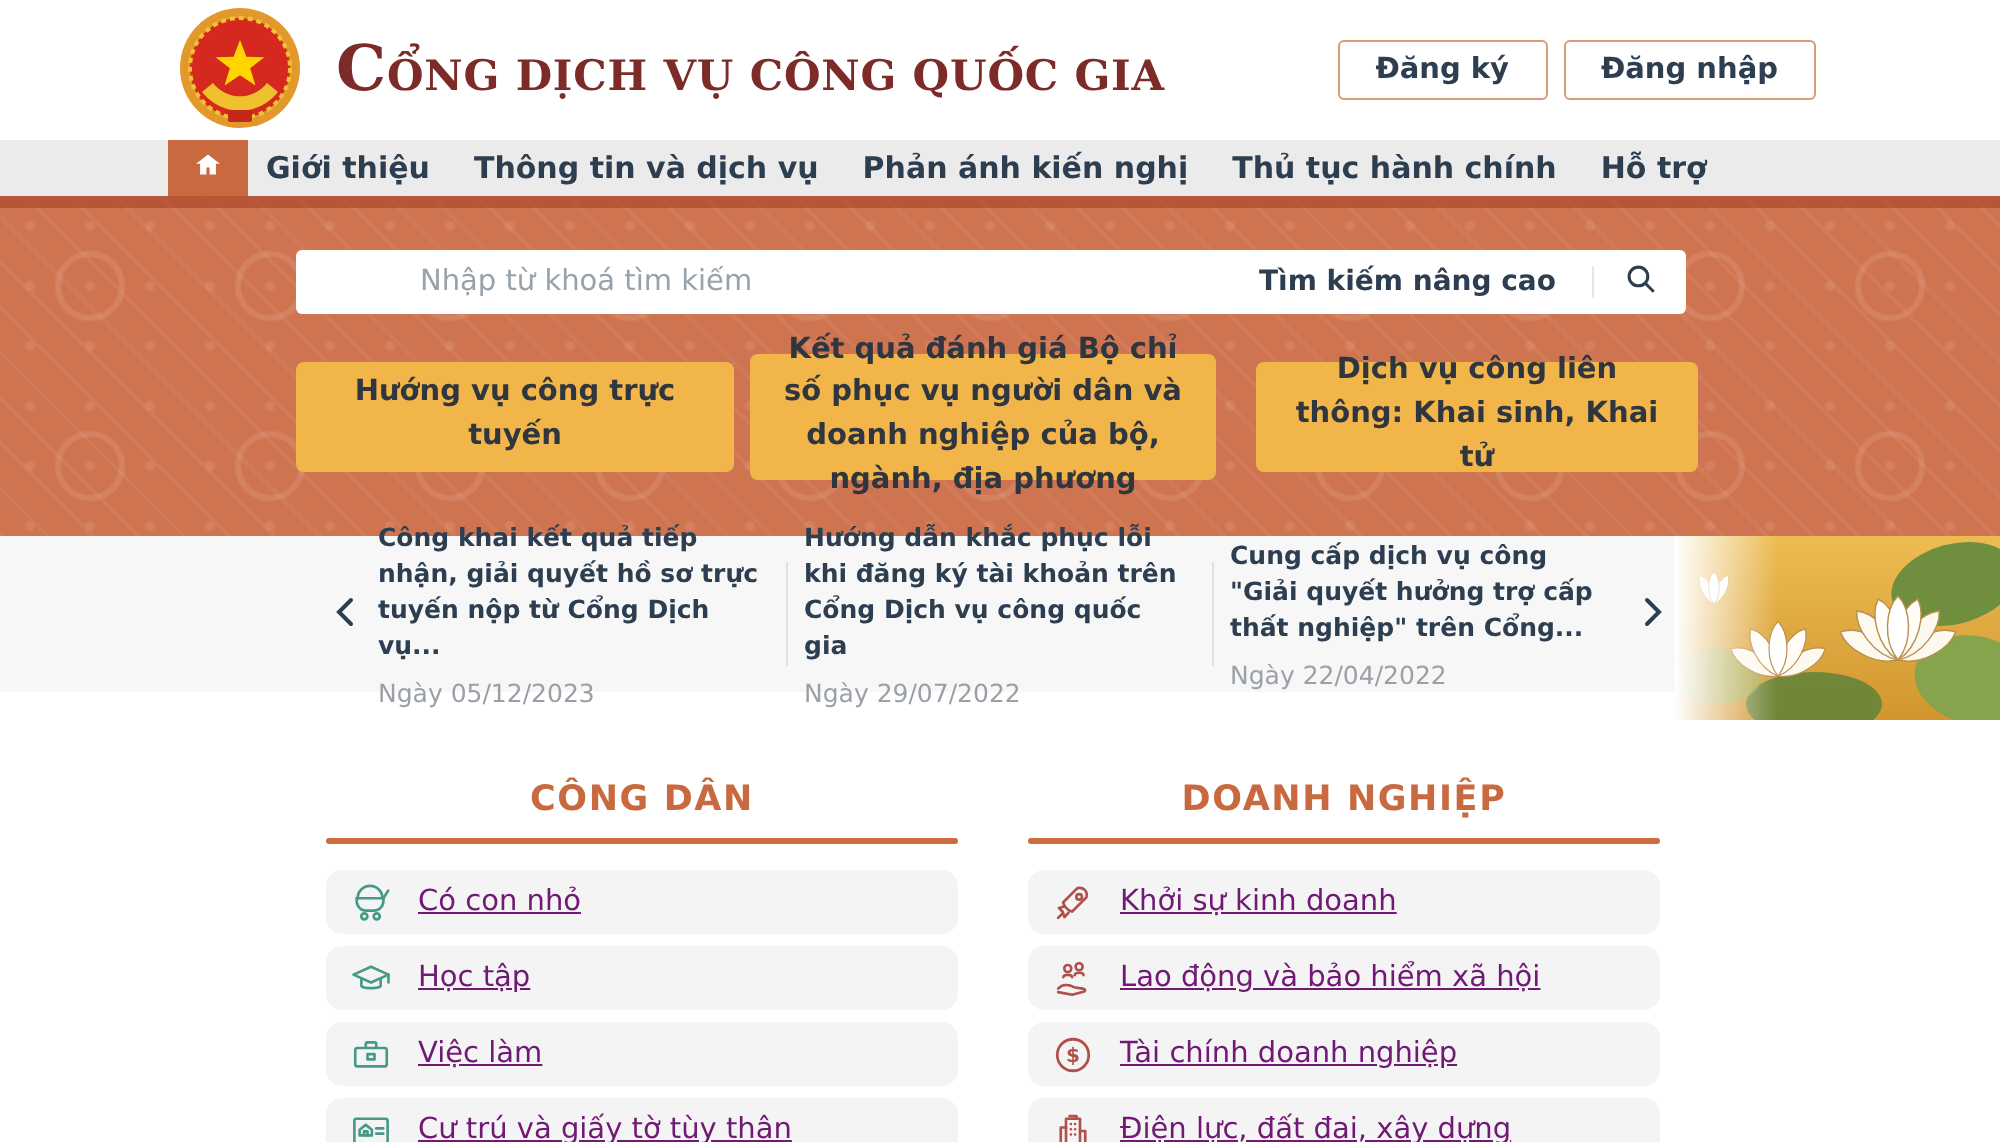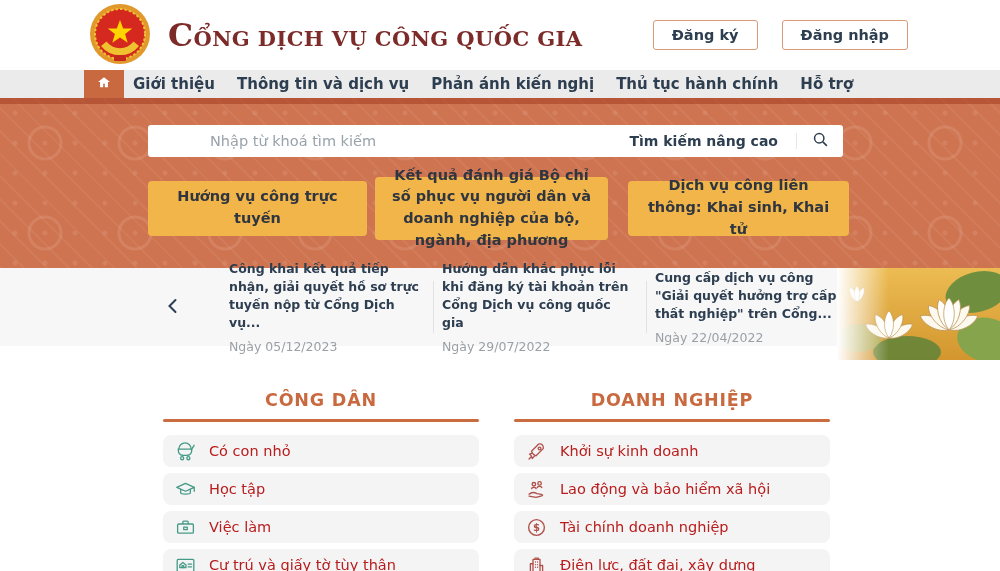--- a/index.html
+++ b/index.html
@@ -7,21 +7,21 @@
   body { font-family:"DejaVu Sans","Liberation Sans",sans-serif; }
   .page { position:relative; width:1000px; height:571px; background:#fff; overflow:hidden; }
 
   
   .header { height:70px; display:flex; align-items:center; padding-left:88px; padding-right:92px; background:#fff; }
   .emblem { width:64px; height:64px; flex:0 0 auto; margin-right:16px; }
   .title-block { flex:1 1 auto; min-width:0; }
   .portal-title { font-family:"DejaVu Serif","Liberation Serif",serif; font-size:21px; font-weight:bold; color:#7c2b29; letter-spacing:.4px; line-height:1.1; }
   .portal-title::first-letter { font-size:1.5em; }
   .portal-subtitle { font-size:12.5px; color:#b5544a; margin-top:3px; }
-  .auth { display:flex; gap:24px; }
+  .auth { display:flex; gap:8px; }
   .auth-btn { background:#fff; border:1px solid #d89a77; border-radius:3px; padding:6px 18px; font-size:14.5px; font-weight:bold; color:#2d3e50; cursor:pointer; font-family:inherit; }
 
   
   .nav { height:28px; background:#ebebeb; display:flex; align-items:stretch; padding-left:84px; }
   .home-tab { width:40px; background:#c8693f; display:flex; align-items:center; justify-content:center; cursor:pointer; }
   .nav-links { display:flex; align-items:center; }
   .nav-link { font-size:15px; font-weight:600; color:#2d3e50; padding:0 11px; cursor:pointer; white-space:nowrap; }
   .nav-link:first-child { padding-left:9px; }
 
   
@@ -37,38 +37,38 @@
   .search-input::placeholder { color:#98a2ab; }
   .adv-search { display:flex; align-items:center; padding:0 18px; font-size:14px; font-weight:600; color:#2d3e50; cursor:pointer; border-right:1px solid #e6e6e6; white-space:nowrap; }
   .search-btn { width:46px; border:none; background:transparent; display:flex; align-items:center; justify-content:center; cursor:pointer; }
   .hero-buttons { position:absolute; left:148px; top:77px; height:66px; display:flex; align-items:center; }
   .hero-btn { background:#f2b54a; border:none; border-radius:4px; color:#2f3640; font-weight:600; font-size:14.5px; font-family:inherit; line-height:1.5; display:flex; align-items:center; justify-content:center; text-align:center; cursor:pointer; padding:4px 12px; }
   .hb1 { width:219px; height:55px; margin-right:8px; }
   .hb2 { width:233px; height:63px; margin-right:20px; }
   .hb3 { width:221px; height:55px; }
 
   
-  .news-strip { position:relative; height:78px; background:#f7f7f8; display:flex; align-items:center; padding-left:161px;gap:40px; }
+  .news-strip { position:relative; height:78px; background:#f7f7f8; display:flex; align-items:center; padding-left:161px; }
   .carousel-arrow { background:transparent; border:none; cursor:pointer; width:22px; height:30px; display:flex; align-items:center; justify-content:center; flex:0 0 auto; }
   .news-items { display:flex; align-items:center; margin-left:6px; }
   .news-item { width:196px; cursor:pointer; padding-right:4px; }
   .news-title { font-size:12.5px; font-weight:bold; color:#2d3e50; line-height:1.45; }
   .news-date { font-size:12.5px; color:#9aa0a6; margin-top:7px; }
   .news-sep { width:1px; height:52px; background:#e1e1e3; margin:0 8px; align-self:center; flex:0 0 auto; }
   .arrow-right { margin-left:4px; }
   .lotus { position:absolute; right:0; top:0; width:163px; height:92px; z-index:2; }
 
   
   .content { display:flex; padding-left:163px; margin-top:44px; }
   .col { width:316px; }
   .col + .col { margin-left:35px; }
   .col-heading { text-align:center; font-size:17.5px; font-weight:bold; color:#c8693f; letter-spacing:.8px; }
   .col-underline { height:3px; background:#cb6c3f; border-radius:2px; margin-top:9px; margin-bottom:13px; }
   .svc-row { height:32px; background:#f4f4f5; border-radius:8px; margin-bottom:6px; display:flex; align-items:center; padding:0 12px; gap:13px; cursor:pointer; }
-  .svc-label { font-size:14.5px; font-weight:500; color:#b91c1c; white-space:nowrap; }
+  .svc-label { font-size:14.5px; font-weight:500; color:#701a75; white-space:nowrap;text-decoration:underline; }
   .icon-teal { color:#459a87; }
   .icon-maroon { color:#b0504a; }
   .svc-icon { flex:0 0 auto; display:flex; }
 </style>
 </head>
 <body>
 
 <div class="page">
 
   <div class="header">

